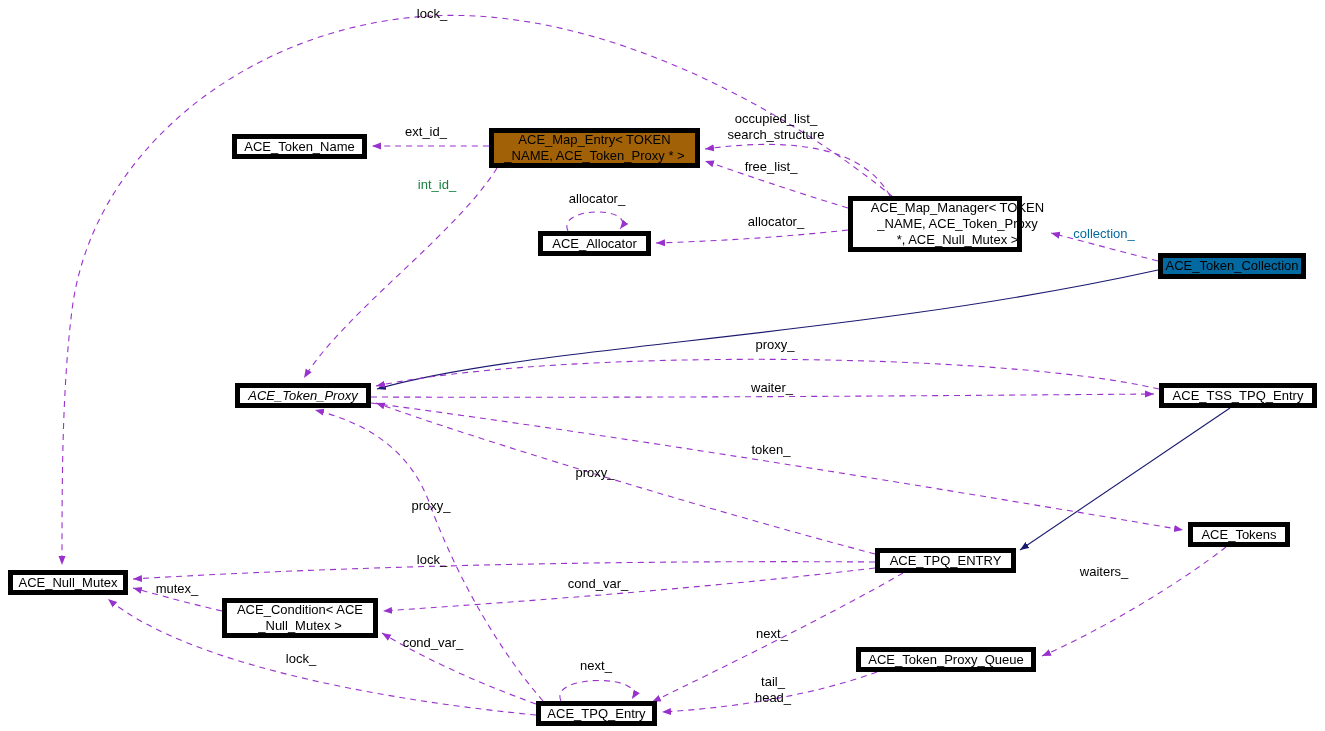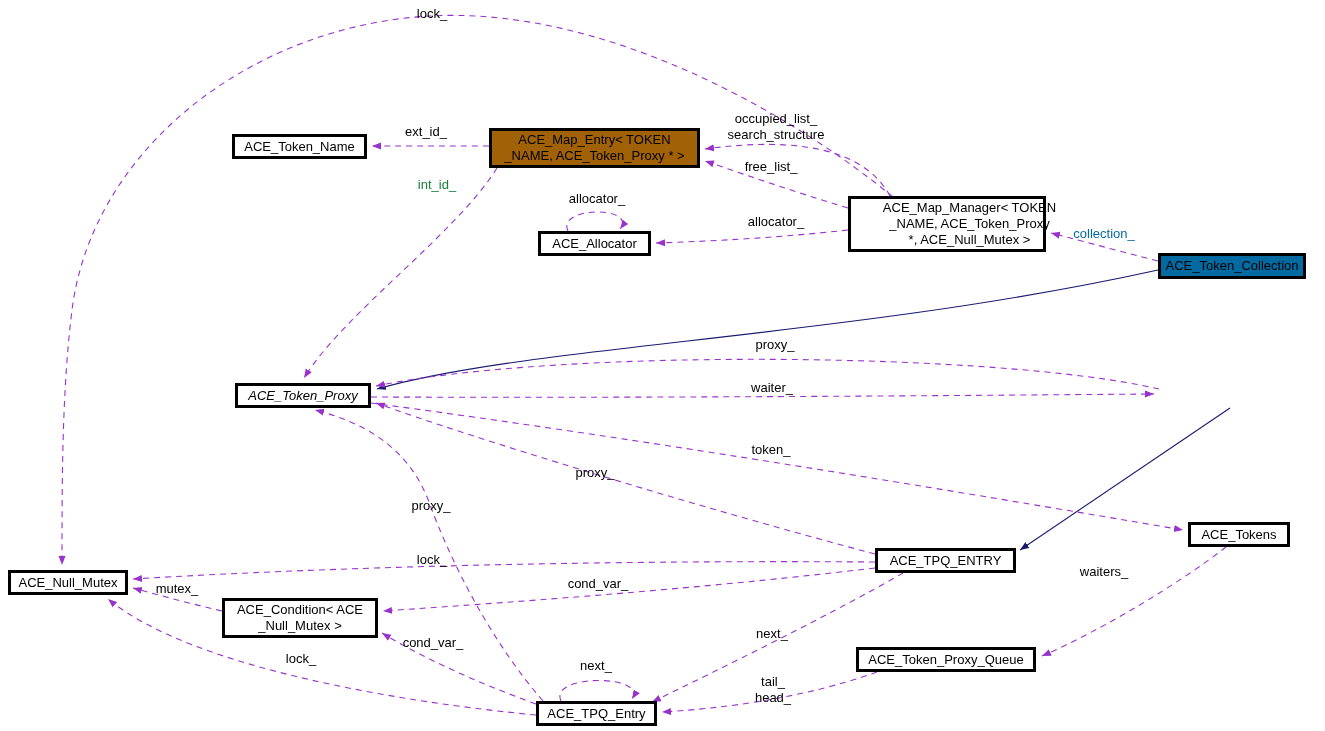--- a/index.html
+++ b/index.html
@@ -6,21 +6,21 @@
   #stage {
     position: relative;
     font-family: "Liberation Sans", sans-serif;
     overflow: hidden;
     background: #ffffff;
   }
   #stage svg { position: absolute; left: 0; top: 0; }
   .node {
     position: absolute;
     box-sizing: border-box;
-    border: 3px solid #a3a3a3;
+    border: 5px solid #a3a3a3;
     background: #fff;
     display: flex;
     flex-direction: column;
     align-items: center;
     justify-content: center;
     font-size: 13px;
     line-height: 16px;
     color: #000;
     text-align: center;
     white-space: nowrap;
@@ -146,30 +146,33 @@
     <div class="node" style="left: 232px; top: 134px; width: 135px; height: 25px; border-color: rgb(0, 0, 0); background: rgb(255, 255, 255); color: rgb(0, 0, 0);">
       <div>ACE_Token_Name</div>
     </div>
     <div class="node" style="left: 489px; top: 128px; width: 211px; height: 40px; border-color: rgb(0, 0, 0); background: #a16207; color: rgb(0, 0, 0);">
       <div>ACE_Map_Entry&lt; TOKEN</div>
       <div>_NAME, ACE_Token_Proxy * &gt;</div>
     </div>
     <div class="node" style="left: 538px; top: 231px; width: 113px; height: 25px; border-color: rgb(0, 0, 0); background: rgb(255, 255, 255); color: rgb(0, 0, 0);">
       <div>ACE_Allocator</div>
     </div>
-    <div class="node" style="left: 848px; top: 196px; width: 198px; height: 56px; border-color: rgb(0, 0, 0); background: rgb(255, 255, 255); color: rgb(0, 0, 0); padding-left: 45px;">
+    <div class="node" style="left: 848px; top: 196px; width: 174px; height: 56px; border-color: rgb(0, 0, 0); background: rgb(255, 255, 255); color: rgb(0, 0, 0); padding-left: 45px;">
       <div>ACE_Map_Manager&lt; TOKEN</div>
       <div>_NAME, ACE_Token_Proxy</div>
       <div>*, ACE_Null_Mutex &gt;</div>
     </div>
     <div class="node" style="left: 1158px; top: 253px; width: 148px; height: 26px; border-color: rgb(0, 0, 0); background: #0369a1; color: rgb(0, 0, 0);">
       <div>ACE_Token_Collection</div>
     </div>
     <div class="node" style="left: 235px; top: 383px; width: 136px; height: 25px; border-color: rgb(0, 0, 0); background: rgb(255, 255, 255); color: rgb(0, 0, 0); font-style: italic;">
       <div>ACE_Token_Proxy</div>
+    </div>
+    <div class="node" style="left: 1159px; top: 383px; width: 158px; height: 25px; border-color: rgb(0, 0, 0); background: rgb(255, 255, 255); color: rgb(0, 0, 0);">
+      <div>ACE_TSS_TPQ_Entry</div>
     </div>
     <div class="node" style="left: 1188px; top: 522px; width: 102px; height: 25px; border-color: rgb(0, 0, 0); background: rgb(255, 255, 255); color: rgb(0, 0, 0);">
       <div>ACE_Tokens</div>
     </div>
     <div class="node" style="left: 875px; top: 548px; width: 141px; height: 25px; border-color: rgb(0, 0, 0); background: rgb(255, 255, 255); color: rgb(0, 0, 0);">
       <div>ACE_TPQ_ENTRY</div>
     </div>
     <div class="node" style="left: 8px; top: 570px; width: 120px; height: 25px; border-color: rgb(0, 0, 0); background: rgb(255, 255, 255); color: rgb(0, 0, 0);">
       <div>ACE_Null_Mutex</div>
     </div>

